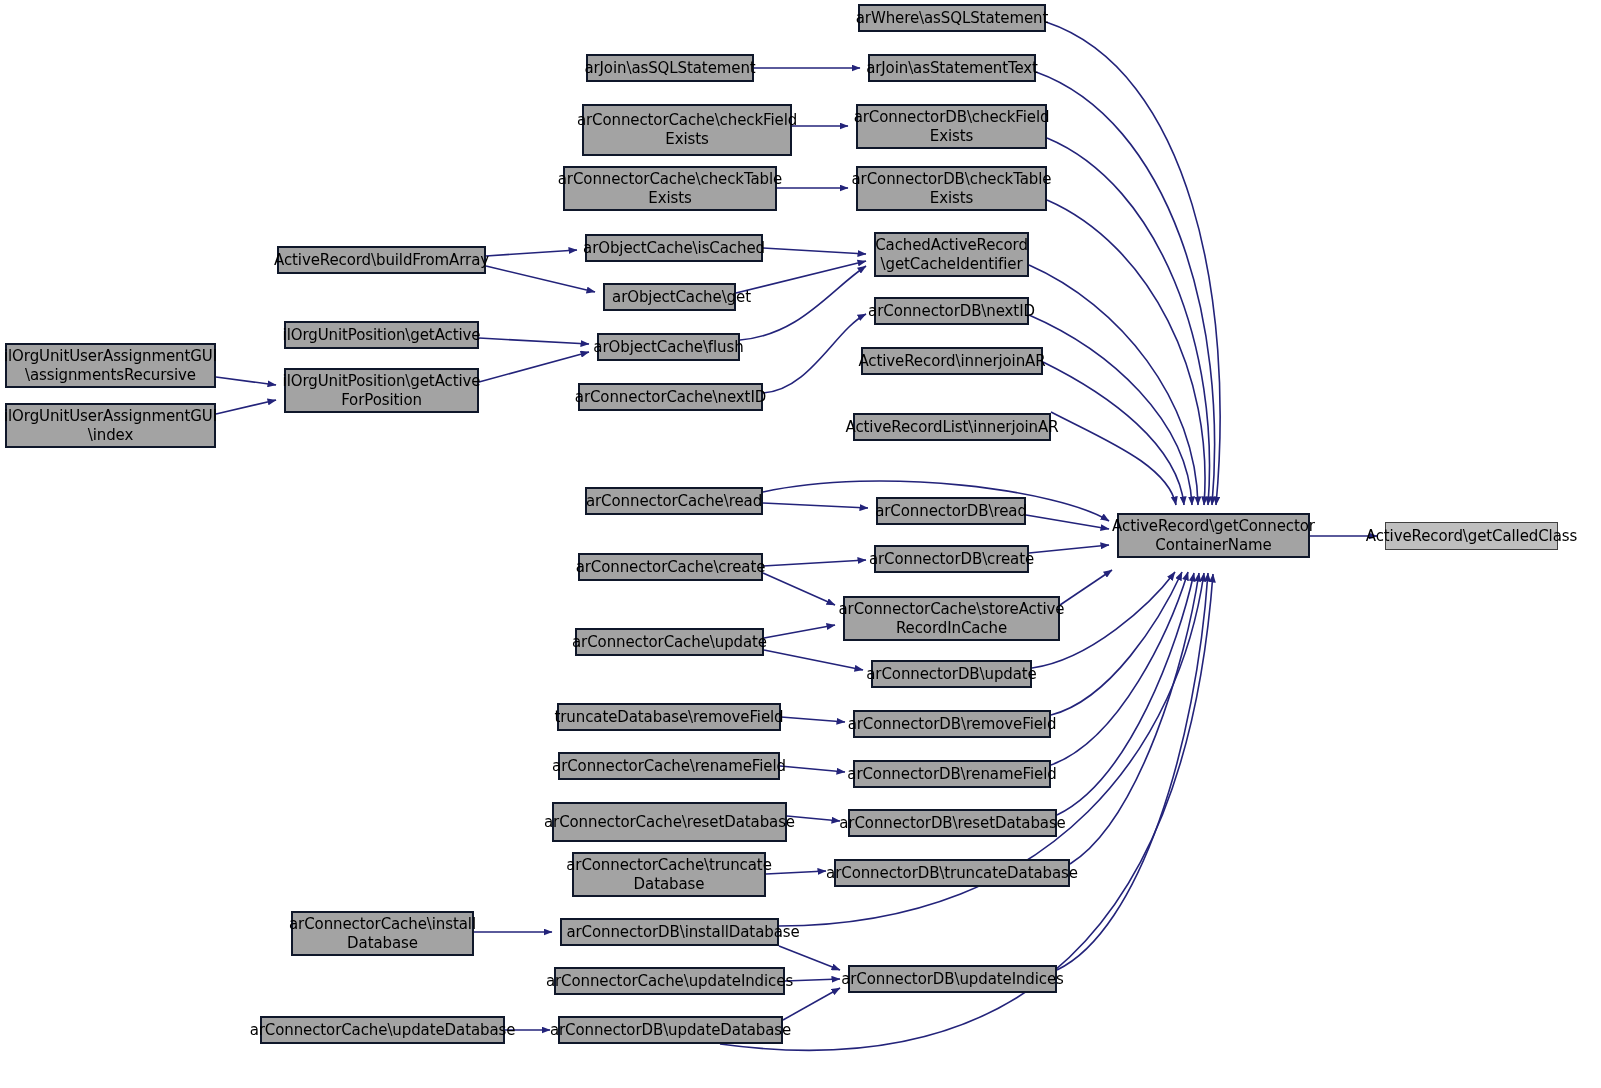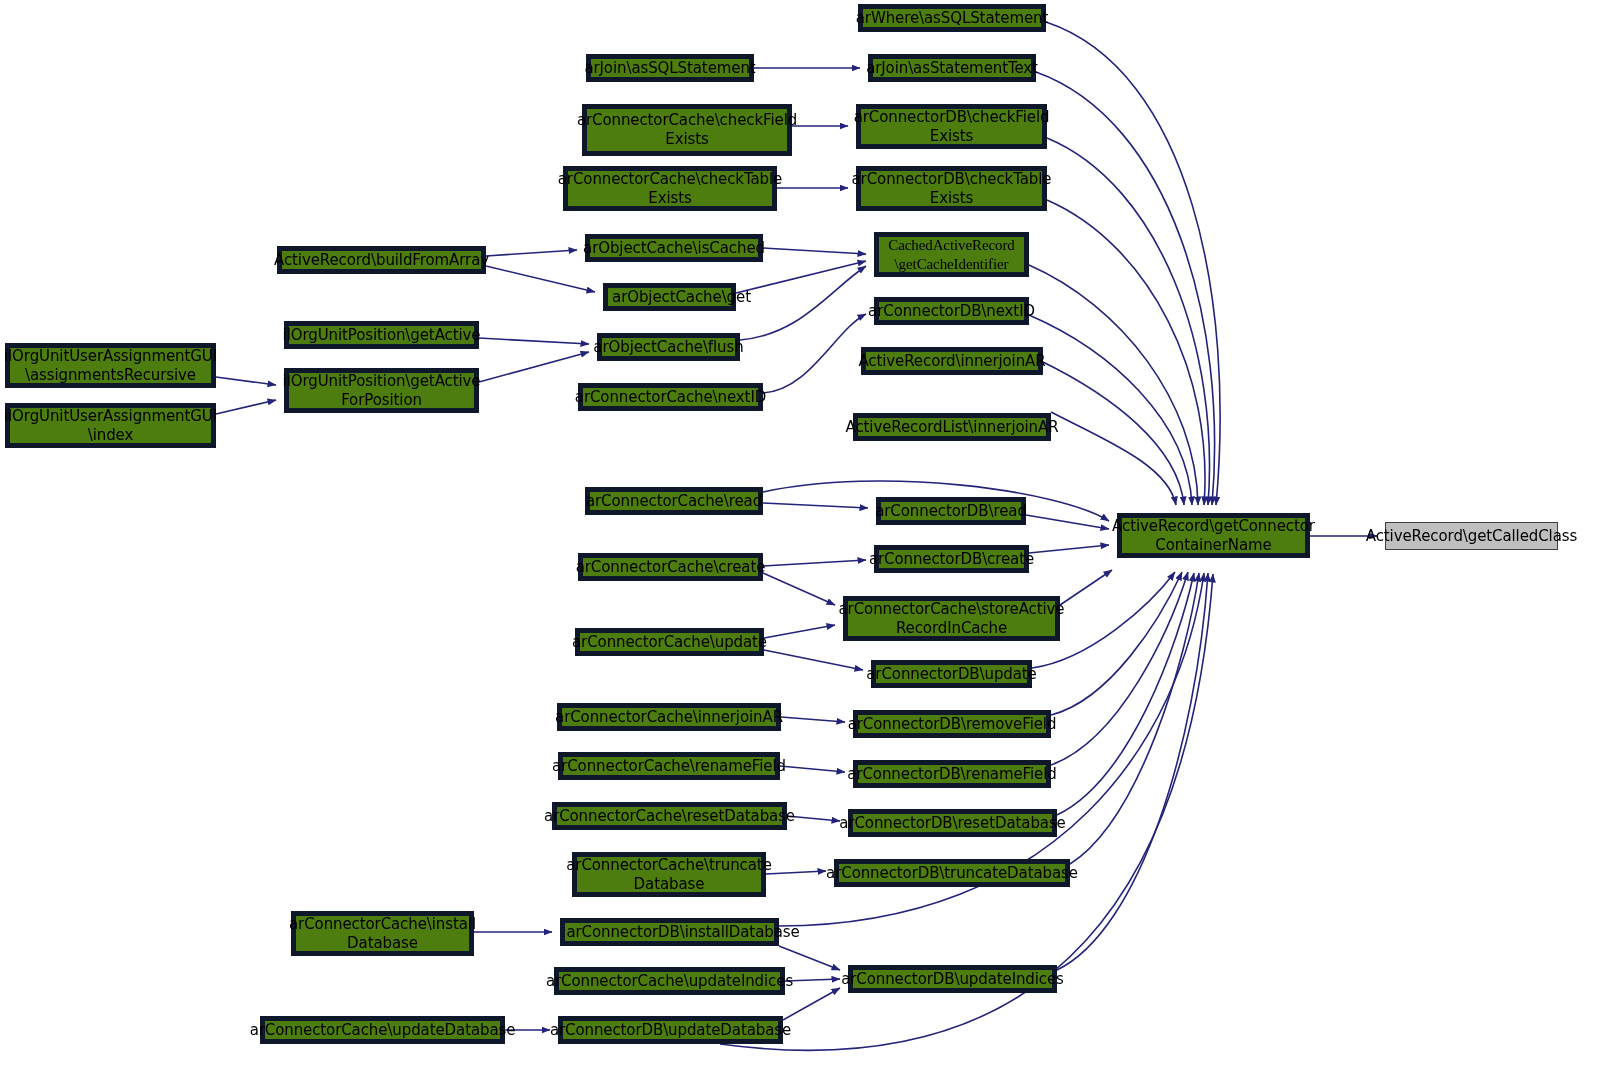--- a/index.html
+++ b/index.html
@@ -20,22 +20,22 @@
     position: absolute;
     left: 0;
     top: 0;
     width: 1601px;
     height: 1088px;
     pointer-events: none;
   }
   .node {
     position: absolute;
     box-sizing: border-box;
-    border: 5px solid #0f172a;
-    background: #4d7c0f;
+    border: 2px solid #0f172a;
+    background: #a3a3a3;
     color: #000000;
     display: flex;
     align-items: center;
     justify-content: center;
     text-align: center;
     font-size: 15px;
     line-height: 19px;
     letter-spacing: -0.1px;
     white-space: pre-line;
     z-index: 2;
@@ -118,21 +118,21 @@
       <div class="node" style="left: 582px; top: 104px; width: 210px; height: 52px;"><span class="node-label">arConnectorCache\checkField
 Exists</span></div>
       <div class="node" style="left: 856px; top: 104px; width: 191px; height: 45px;"><span class="node-label">arConnectorDB\checkField
 Exists</span></div>
       <div class="node" style="left: 563px; top: 166px; width: 214px; height: 45px;"><span class="node-label">arConnectorCache\checkTable
 Exists</span></div>
       <div class="node" style="left: 856px; top: 166px; width: 191px; height: 45px;"><span class="node-label">arConnectorDB\checkTable
 Exists</span></div>
       <div class="node" style="left: 277px; top: 246px; width: 209px; height: 28px;"><span class="node-label">ActiveRecord\buildFromArray</span></div>
       <div class="node" style="left: 585px; top: 234px; width: 178px; height: 28px;"><span class="node-label">arObjectCache\isCached</span></div>
-      <div class="node" style="left: 874px; top: 232px; width: 155px; height: 45px; font-family: Liberation Serif, serif;"><span class="node-label">CachedActiveRecord
+      <div class="node" style="left: 874px; top: 232px; width: 155px; height: 45px;"><span class="node-label">CachedActiveRecord
 \getCacheIdentifier</span></div>
       <div class="node" style="left: 603px; top: 283px; width: 133px; height: 28px; padding-left: 24px;"><span class="node-label">arObjectCache\get</span></div>
       <div class="node" style="left: 284px; top: 321px; width: 195px; height: 28px;"><span class="node-label">ilOrgUnitPosition\getActive</span></div>
       <div class="node" style="left: 597px; top: 333px; width: 143px; height: 28px;"><span class="node-label">arObjectCache\flush</span></div>
       <div class="node" style="left: 874px; top: 297px; width: 155px; height: 28px;"><span class="node-label">arConnectorDB\nextID</span></div>
       <div class="node" style="left: 861px; top: 347px; width: 182px; height: 28px;"><span class="node-label">ActiveRecord\innerjoinAR</span></div>
       <div class="node" style="left: 853px; top: 397px; width: 198px; height: 28px; margin-top: 16px;"><span class="node-label">ActiveRecordList\innerjoinAR</span></div>
       <div class="node" style="left: 5px; top: 343px; width: 211px; height: 45px;"><span class="node-label">ilOrgUnitUserAssignmentGUI
 \assignmentsRecursive</span></div>
       <div class="node" style="left: 284px; top: 368px; width: 195px; height: 45px;"><span class="node-label">ilOrgUnitPosition\getActive
@@ -144,25 +144,25 @@
       <div class="node" style="left: 876px; top: 497px; width: 150px; height: 28px;"><span class="node-label">arConnectorDB\read</span></div>
       <div class="node" style="left: 1117px; top: 513px; width: 193px; height: 45px;"><span class="node-label">ActiveRecord\getConnector
 ContainerName</span></div>
       <div class="node highlight" style="left: 1385px; top: 522px; width: 173px; height: 28px;"><span class="node-label">ActiveRecord\getCalledClass</span></div>
       <div class="node" style="left: 578px; top: 553px; width: 185px; height: 28px; text-align: center;"><span class="node-label">arConnectorCache\create</span></div>
       <div class="node" style="left: 874px; top: 545px; width: 155px; height: 28px;"><span class="node-label">arConnectorDB\create</span></div>
       <div class="node" style="left: 843px; top: 596px; width: 217px; height: 45px;"><span class="node-label">arConnectorCache\storeActive
 RecordInCache</span></div>
       <div class="node" style="left: 575px; top: 628px; width: 189px; height: 28px;"><span class="node-label">arConnectorCache\update</span></div>
       <div class="node" style="left: 871px; top: 660px; width: 161px; height: 28px;"><span class="node-label">arConnectorDB\update</span></div>
-      <div class="node" style="left: 557px; top: 703px; width: 224px; height: 28px;"><span class="node-label">arConnectorCache\innerjoinAR</span></div>
+      <div class="node" style="left: 557px; top: 703px; width: 224px; height: 28px;"><span class="node-label">truncateDatabase\removeField</span></div>
       <div class="node" style="left: 853px; top: 710px; width: 198px; height: 28px;"><span class="node-label">arConnectorDB\removeField</span></div>
       <div class="node" style="left: 558px; top: 752px; width: 222px; height: 28px;"><span class="node-label">arConnectorCache\renameField</span></div>
       <div class="node" style="left: 853px; top: 760px; width: 198px; height: 28px;"><span class="node-label">arConnectorDB\renameField</span></div>
-      <div class="node" style="left: 552px; top: 802px; width: 235px; height: 28px;"><span class="node-label">arConnectorCache\resetDatabase</span></div>
+      <div class="node" style="left: 552px; top: 802px; width: 235px; height: 40px;"><span class="node-label">arConnectorCache\resetDatabase</span></div>
       <div class="node" style="left: 848px; top: 809px; width: 209px; height: 28px;"><span class="node-label">arConnectorDB\resetDatabase</span></div>
       <div class="node" style="left: 572px; top: 852px; width: 194px; height: 45px;"><span class="node-label">arConnectorCache\truncate
 Database</span></div>
       <div class="node" style="left: 834px; top: 859px; width: 236px; height: 28px;"><span class="node-label">arConnectorDB\truncateDatabase</span></div>
       <div class="node" style="left: 291px; top: 911px; width: 183px; height: 45px;"><span class="node-label">arConnectorCache\install
 Database</span></div>
       <div class="node" style="left: 560px; top: 918px; width: 219px; height: 28px; padding-left: 27px;"><span class="node-label">arConnectorDB\installDatabase</span></div>
       <div class="node" style="left: 554px; top: 967px; width: 231px; height: 28px;"><span class="node-label">arConnectorCache\updateIndices</span></div>
       <div class="node" style="left: 848px; top: 965px; width: 209px; height: 28px;"><span class="node-label">arConnectorDB\updateIndices</span></div>
       <div class="node" style="left: 260px; top: 1016px; width: 245px; height: 28px;"><span class="node-label">arConnectorCache\updateDatabase</span></div>

